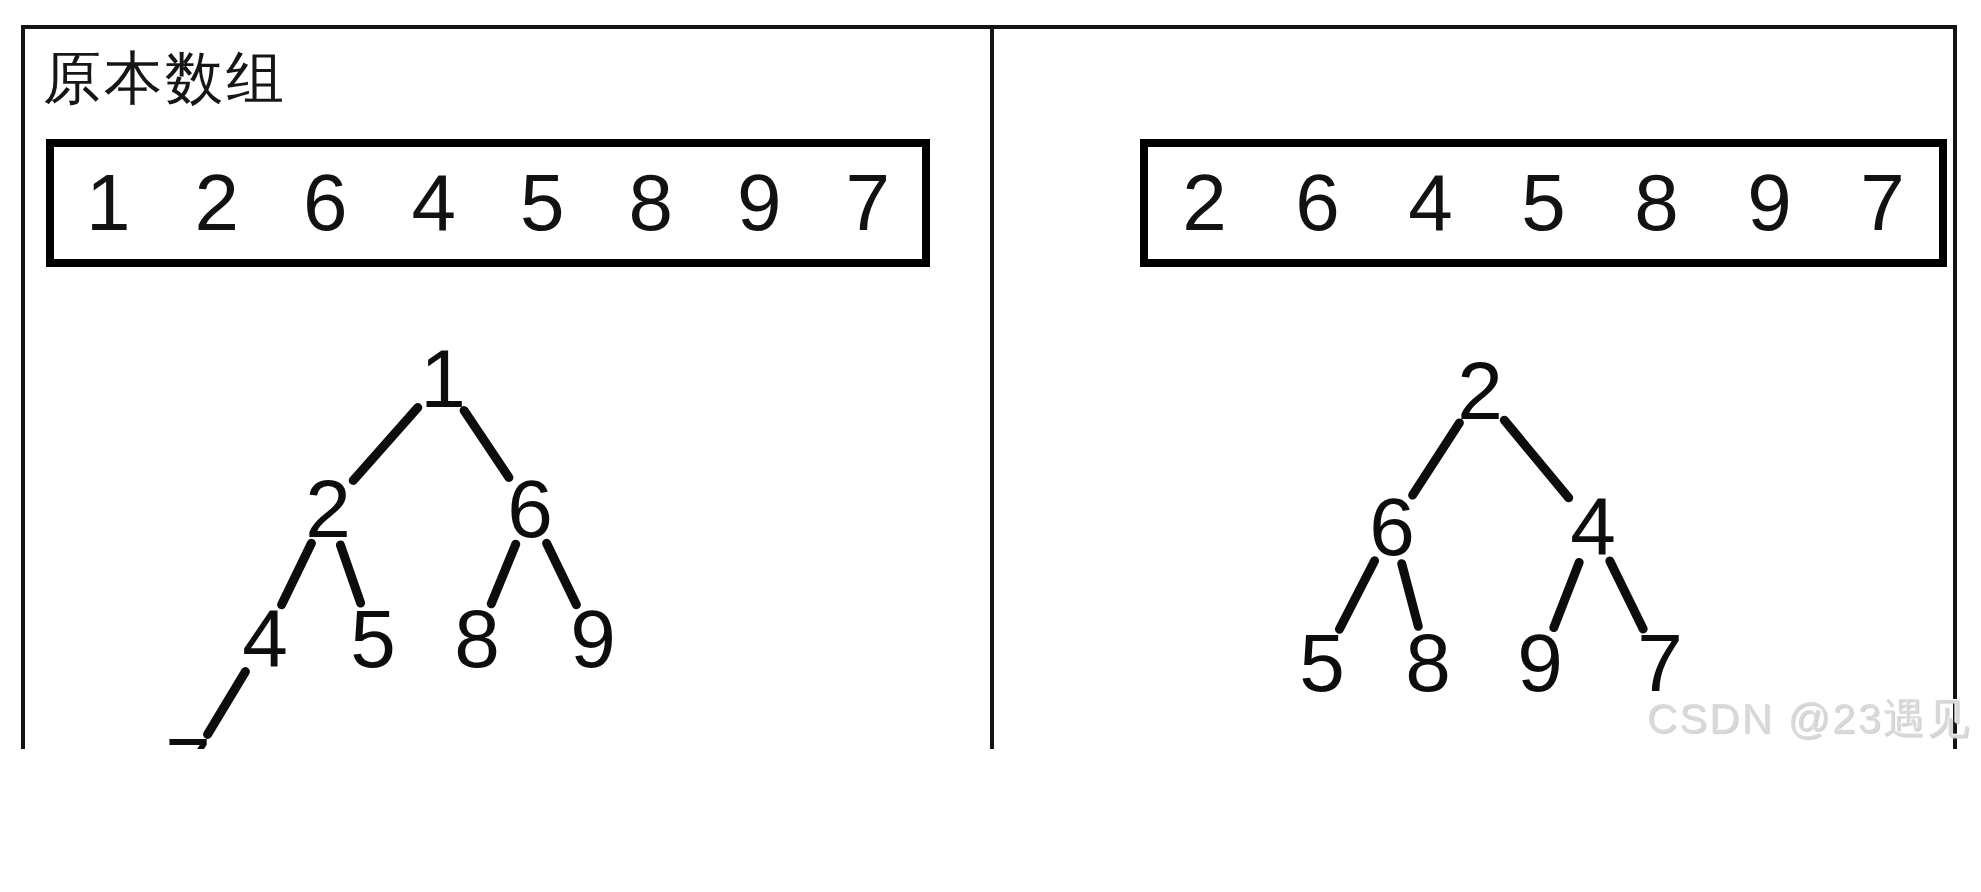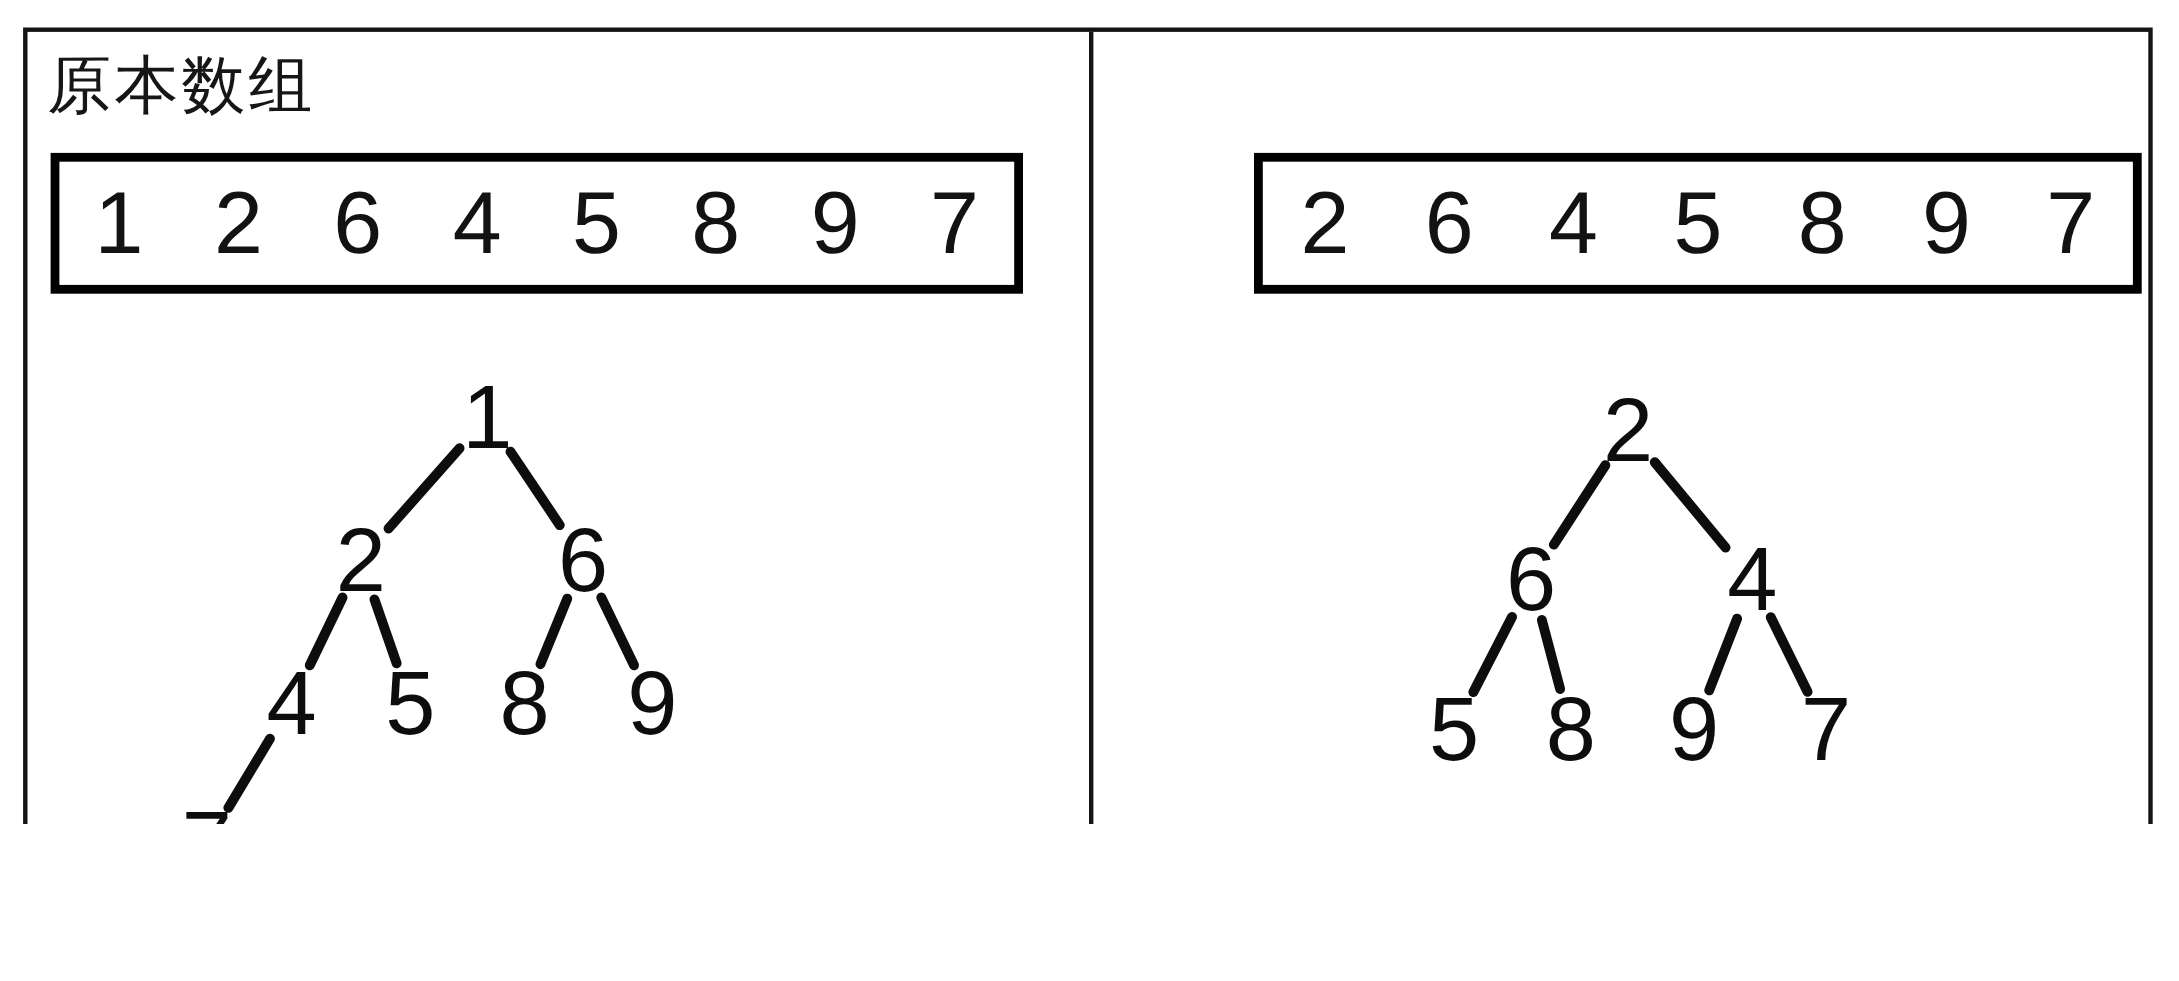--- a/index.html
+++ b/index.html
@@ -102,13 +102,14 @@
           <text x="599" y="248" dy="0.34em" text-anchor="middle">4</text>
           <text x="328" y="384" dy="0.34em" text-anchor="middle">5</text>
           <text x="434" y="384" dy="0.34em" text-anchor="middle">8</text>
           <text x="546" y="384" dy="0.34em" text-anchor="middle">9</text>
           <text x="666" y="384" dy="0.34em" text-anchor="middle">7</text>
         </svg>
     </section>
 
   </div>
 
+  <div class="watermark">CSDN @23遇见</div>
 </div>
 
 </body></html>

